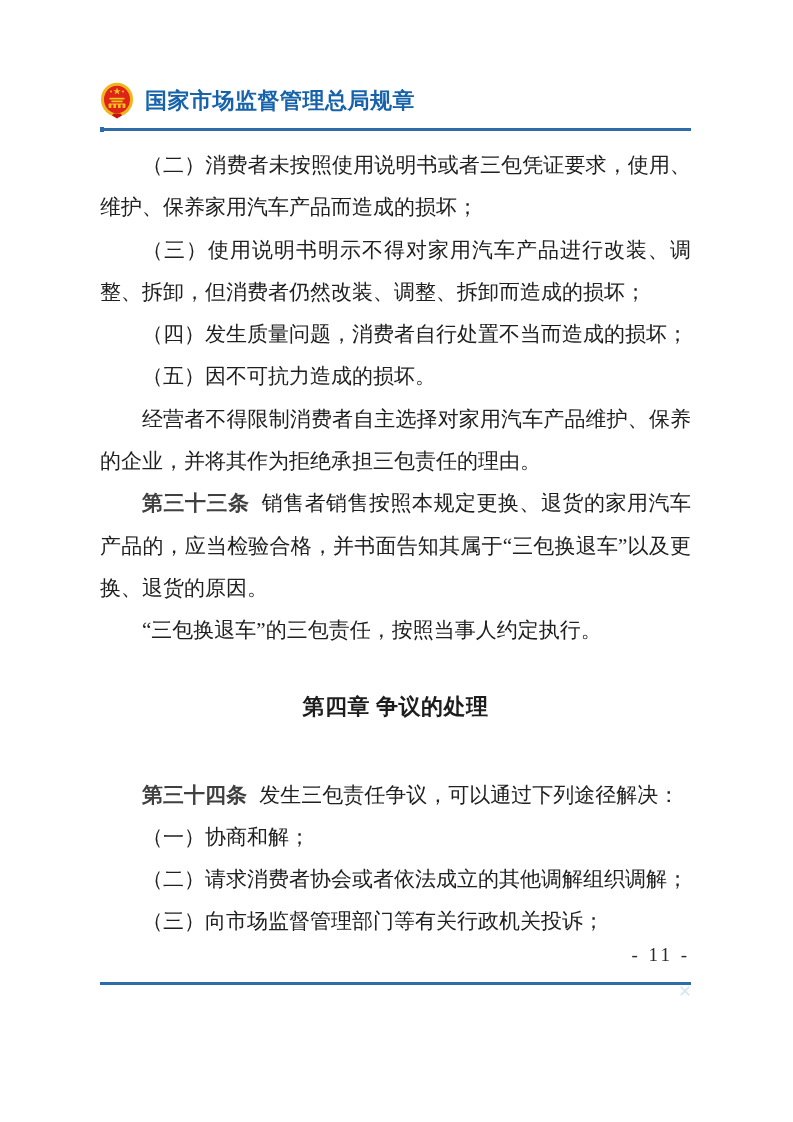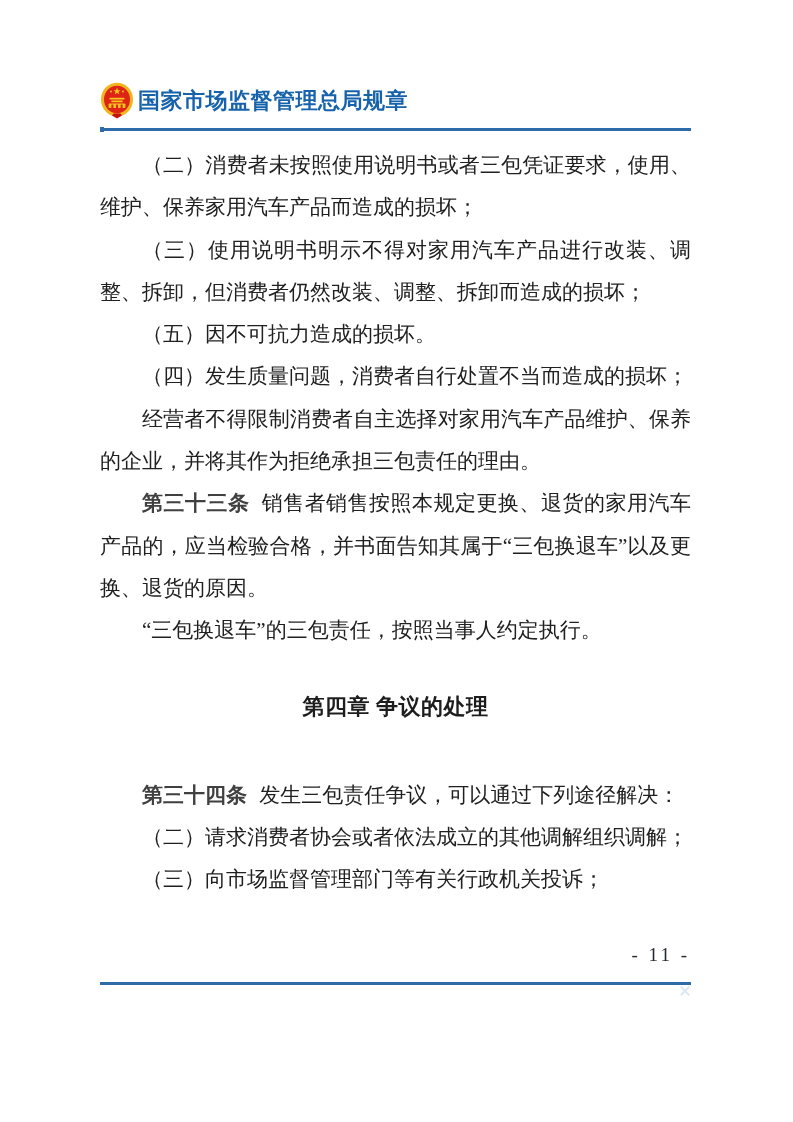--- a/index.html
+++ b/index.html
@@ -14,21 +14,21 @@
   }
 
   
   .header {
     position: absolute;
     left: 100px;
     top: 82px;
     width: 591px;
     display: flex;
     align-items: center;
-    gap: 4px;
+    gap: 11px;
   }
   .emblem { flex: 0 0 auto; display: block; }
   .header-title {
     font-family: "Liberation Sans", "DejaVu Sans", sans-serif;
     font-weight: bold;
     font-size: 22px;
     letter-spacing: 0.5px;
     color: #1763ab;
     white-space: nowrap;
   }
@@ -153,29 +153,30 @@
       <rect x="20.6" y="22.6" width="2" height="3.4" fill="#dd2416"></rect>
       <path d="M12 33.4 L17 36.6 L22 33.4 L20.5 31.6 L13.5 31.6 Z" fill="#c41309"></path>
     </svg>
     <span class="header-title">国家市场监督管理总局规章</span>
   </div>
   <div class="header-rule"></div>
 
   <div class="body-text">
     <p><span>（二）消费者未按照使用说明书或者三包凭证要求，使用、维护、保养家用汽车产品而造成的损坏；</span></p>
     <p><span>（三）使用说明书明示不得对家用汽车产品进行改装、调整、拆卸，但消费者仍然改装、调整、拆卸而造成的损坏；</span></p>
+    <p><span>（四）发生质量问题，消费者自行处置不当而造成的损坏；</span></p>
     <p><span>（五）因不可抗力造成的损坏。</span></p>
-    <p><span>（四）发生质量问题，消费者自行处置不当而造成的损坏；</span></p>
     <p><span>经营者不得限制消费者自主选择对家用汽车产品维护、保养的企业，并将其作为拒绝承担三包责任的理由。</span></p>
     <p><b class="clause-lead">第三十三条</b><span>销售者销售按照本规定更换、退货的家用汽车产品的，应当检验合格，并书面告知其属于“三包换退车”以及更换、退货的原因。</span></p>
     <p><span>“三包换退车”的三包责任，按照当事人约定执行。</span></p>
 
     <p class="chapter-heading">第四章 争议的处理</p>
 
     <p><b class="clause-lead">第三十四条</b><span>发生三包责任争议，可以通过下列途径解决：</span></p>
+    <p><span>（一）协商和解；</span></p>
     <p><span>（二）请求消费者协会或者依法成立的其他调解组织调解；</span></p>
     <p><span>（三）向市场监督管理部门等有关行政机关投诉；</span></p>
   </div>
 
   <div class="page-number">- 11 -</div>
   <div class="footer-rule"></div>
   <div class="scan-artifact"></div>
 
 </div>
 

